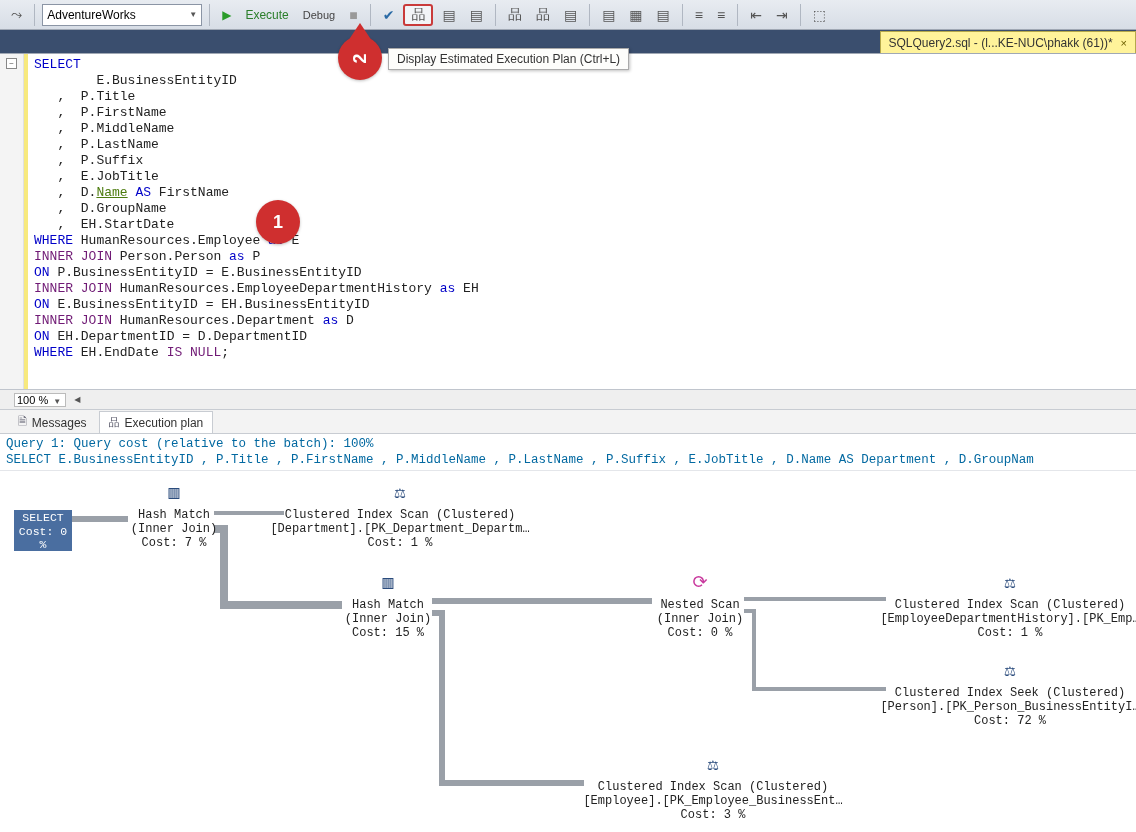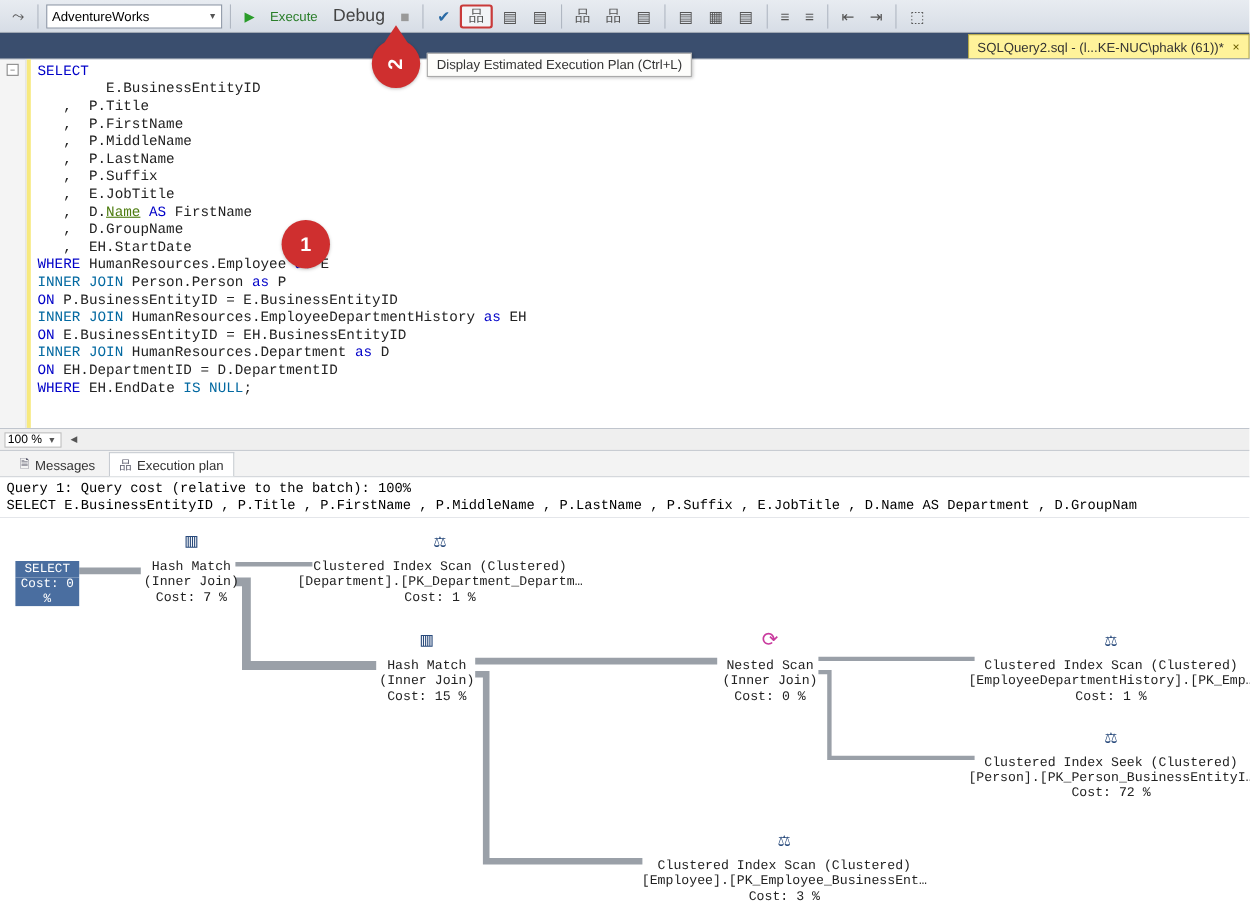--- a/index.html
+++ b/index.html
@@ -33,21 +33,21 @@
     padding:0 6px;
     background:#f2f4f7;
   }
   .tb-dropdown {
     height:22px; width:160px; background:#fff; border:1px solid #8b95a5;
     display:flex; align-items:center; padding:0 4px; font-size:12px;
     justify-content:space-between;
   }
   .tb-dropdown .arrow { font-size:8px; color:#555; }
   .execute-label { color:#2a7e2a; font-size:12px; margin-left:14px; }
-  .debug-label { color:#444; font-size:16px; }
+  .debug-label { color:#444; font-size:11px; }
   .glyph { font-size:14px; color:#555; }
   .play-icon { color:#2a9c2a; font-size:12px; }
   .tooltip {
     position:absolute; left:388px; top:48px;
     background:#fdfdfb; border:1px solid #aaa;
     padding:3px 8px; font-size:12px; color:#333;
     box-shadow:1px 1px 3px rgba(0,0,0,0.25);
     z-index:200;
   }
   .tab-strip {
@@ -80,47 +80,47 @@
     text-align:center; color:#555;
   }
   .code-area {
     flex:1; background:#fff; border-left:4px solid #f7e97e;
     padding:3px 6px;
     font-family: Consolas, "Courier New", monospace;
     font-size:13px; line-height:16px; color:#222;
     white-space:pre; overflow:hidden;
   }
   .kw { color:#0000c8; }
-  .gray { color:#0369a1; }
+  .gray { color:#701a75; }
   .greenish { color:#4d7c0f;text-decoration:underline; }
   .zoom-bar {
     height:20px; background:#efefef; border-bottom:1px solid #c8ccd2;
     display:flex; align-items:center; padding-left:4px; gap:6px;
     font-size:11px;
   }
-  .zoom-select { border:1px solid #bbb; background:#fff; padding:0 2px; font-size:11px;}
+  .zoom-select { border:1px solid #bbb; background:#fff; padding:0 2px; font-size:11px;margin-left:10px;}
   .zoom-arrow { font-size:8px; color:#555; padding:0 2px;}
   .result-tabs {
     height:24px; background:#f3f3f3; border-bottom:1px solid #c8ccd2;
     display:flex; align-items:flex-end; padding-left:8px; gap:2px;
   }
   .result-tab {
     height:22px; display:flex; align-items:center; gap:5px;
     padding:0 9px; font-size:12px; color:#333;
     border:1px solid transparent; border-bottom:none;
     cursor:default;
   }
   .result-tab.active {
     background:#fff; border-color:#c8ccd2;
   }
   .result-tab .ricon { font-size:11px; color:#556; }
   .plan-header {
     background:#fff; border-bottom:1px solid #e4e6ea;
     font-family: Consolas, "Courier New", monospace;
-    font-size:12.5px; line-height:16px; color:#000000;
+    font-size:12.5px; line-height:16px; color:#0369a1;
     padding:2px 6px;
   }
   .plan-canvas {
     position:relative; background:#fff; height:360px; overflow:hidden;
     font-family: Consolas, "Courier New", monospace;
   }
   .plan-node {
     position:absolute; text-align:center; font-size:12px; color:#222;
     line-height:14px;
   }

